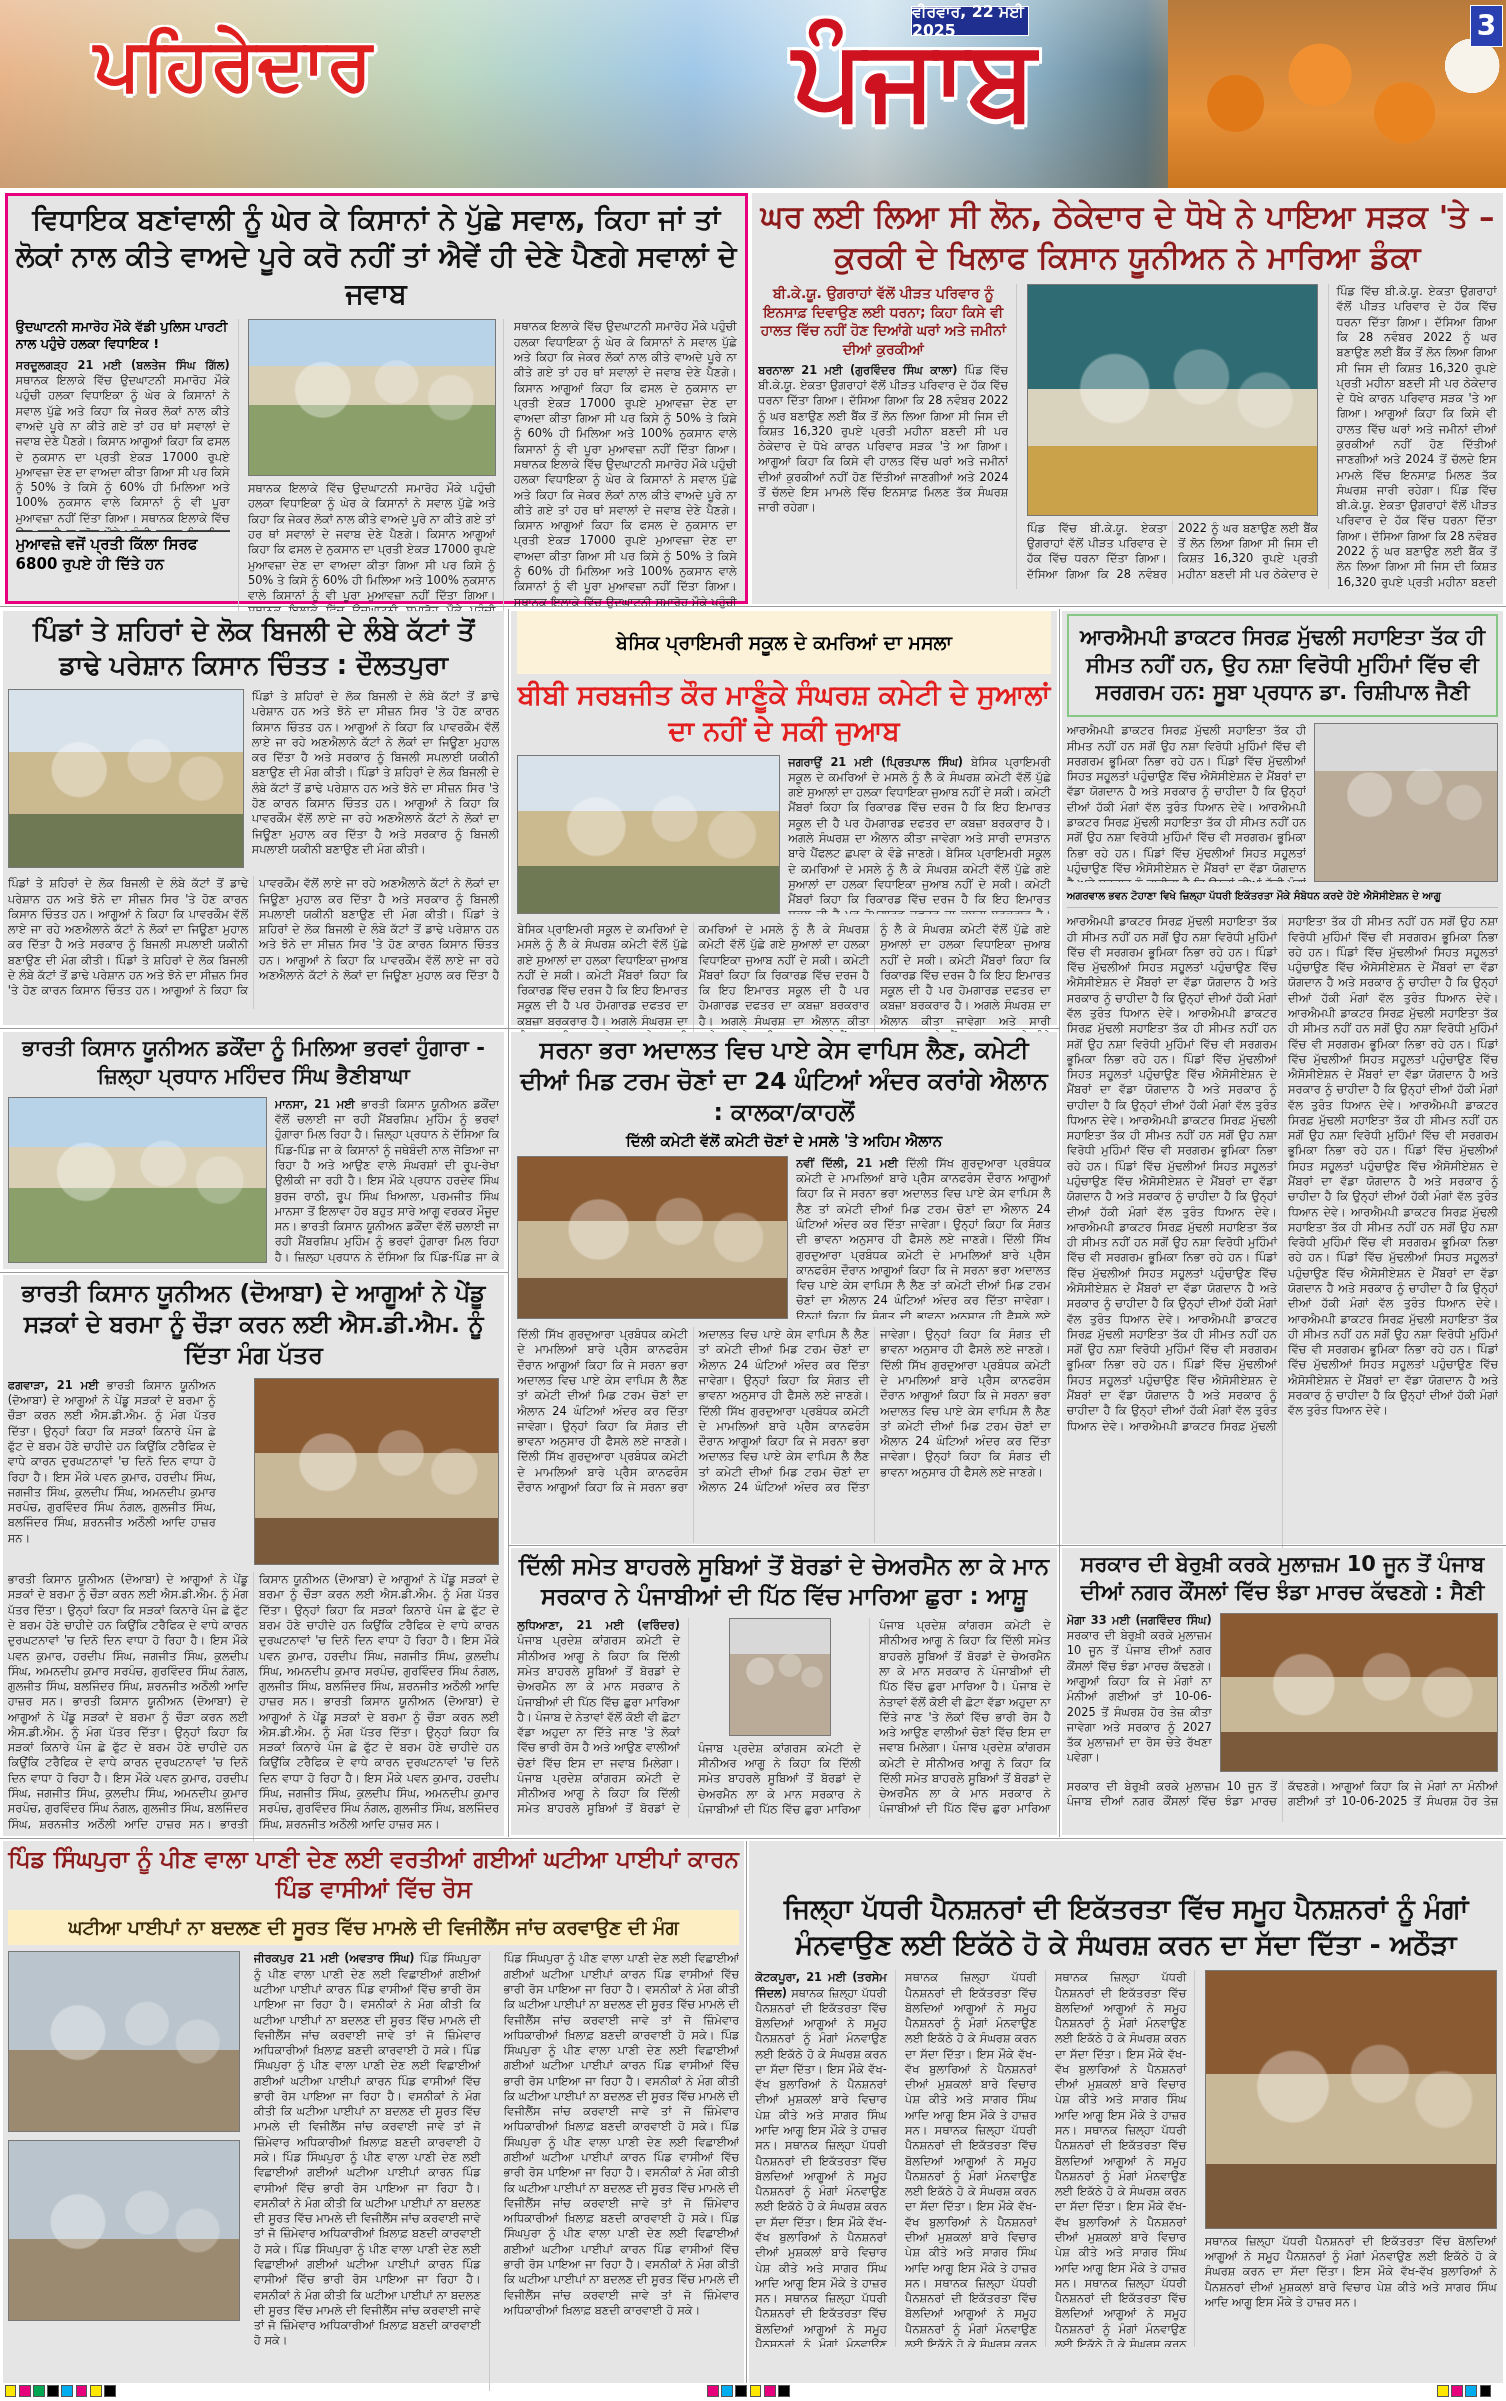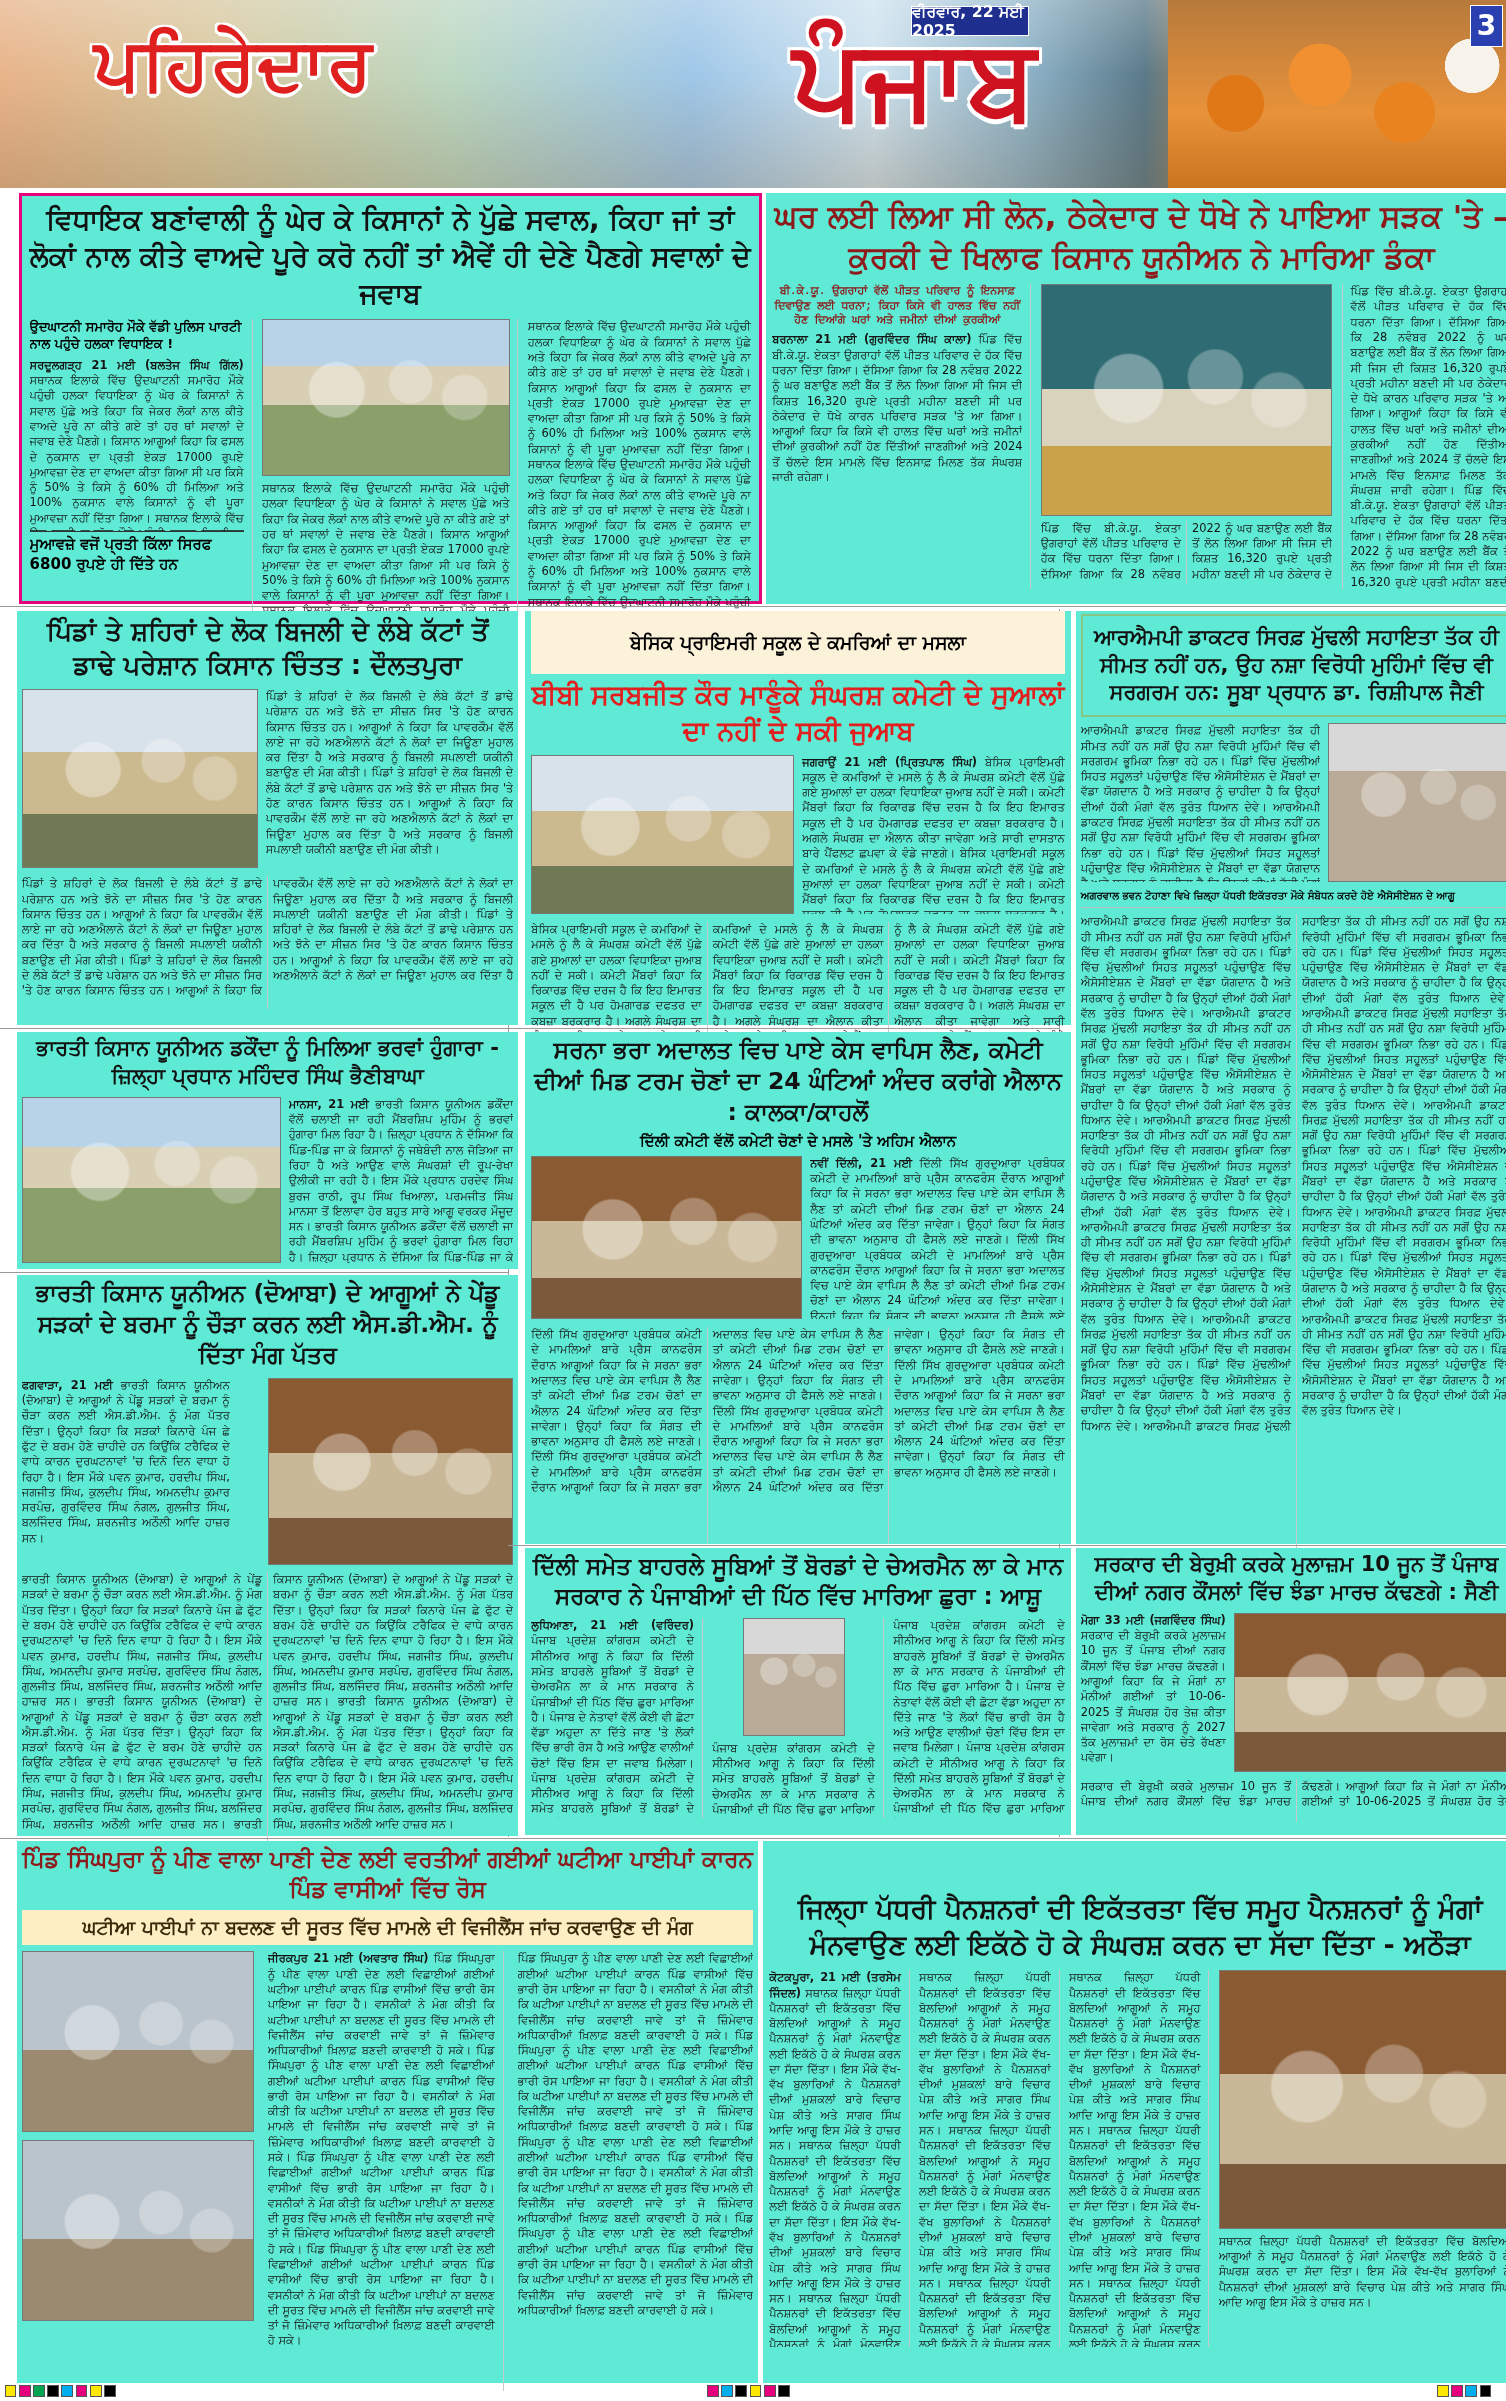--- a/index.html
+++ b/index.html
@@ -22,21 +22,21 @@
   .logo-text { position:absolute; left:94px; top:22px; font-size:72px; font-weight:bold; color:#e01f1f; letter-spacing:1.6px;
     text-shadow:-2.4px -2.4px 0 #fff,2.4px -2.4px 0 #fff,-2.4px 2.4px 0 #fff,2.4px 2.4px 0 #fff,0 3.9px 0 #fff,3.9px 0 0 #fff; }
   .section-title { position:absolute; left:793px; top:23.6px; font-size:110px; font-weight:bold; color:#cf1220; line-height:1;
     text-shadow:-3.1px -3.1px 0 #fff,3.1px -3.1px 0 #fff,-3.1px 3.1px 0 #fff,3.1px 3.1px 0 #fff,0 4.7px 0 #fff; }
   .date-box { position:absolute; left:911px; top:6.3px; width:118px; height:30px; background:#1e2f8f; color:#fff;
     font-size:15.7px; font-weight:bold; display:flex; align-items:center; justify-content:center; border:0.8px solid #fff; }
   .pageno-box { position:absolute; left:1470px; top:4.7px; width:33px; height:42px; background:#2a3fb0; color:#fff;
     font-size:28px; font-weight:bold; display:flex; align-items:center; justify-content:center; border:1.6px solid #fff; }
 
   
-  .sec { position:absolute; background:#5eead4;margin-left:14px; }
+  .sec { position:absolute; background:#e5e5e5; }
   .hl { font-weight:bold; color:#121212; text-align:center; line-height:1.32; }
   .hl-maroon { color:#8e1b1b; }
   .hl-red { color:#e31e1e; }
   .kicker { background:#fcf2d9; font-weight:bold; text-align:center; }
   .subband { background:#fdeec4; font-weight:bold; text-align:center; color:#3a2a0a; }
   .body-t { font-size:11.4px; line-height:1.34; text-align:justify; color:#141414; overflow:hidden; }
   .cols2 { columns:2; column-gap:11px; column-rule:0.8px solid #c9c9c9; }
   .cols3 { columns:3; column-gap:11px; column-rule:0.8px solid #c9c9c9; }
   .dl { font-weight:bold; }
   .photo { border:0.8px solid #777; background:#cfcabe; position:relative; overflow:hidden; flex-shrink:0; }
@@ -87,21 +87,21 @@
         <div class="body-t" style="height:132px;">ਸਥਾਨਕ ਇਲਾਕੇ ਵਿੱਚ ਉਦਘਾਟਨੀ ਸਮਾਰੋਹ ਮੌਕੇ ਪਹੁੰਚੀ ਹਲਕਾ ਵਿਧਾਇਕਾ ਨੂੰ ਘੇਰ ਕੇ ਕਿਸਾਨਾਂ ਨੇ ਸਵਾਲ ਪੁੱਛੇ ਅਤੇ ਕਿਹਾ ਕਿ ਜੇਕਰ ਲੋਕਾਂ ਨਾਲ ਕੀਤੇ ਵਾਅਦੇ ਪੂਰੇ ਨਾ ਕੀਤੇ ਗਏ ਤਾਂ ਹਰ ਥਾਂ ਸਵਾਲਾਂ ਦੇ ਜਵਾਬ ਦੇਣੇ ਪੈਣਗੇ। ਕਿਸਾਨ ਆਗੂਆਂ ਕਿਹਾ ਕਿ ਫਸਲ ਦੇ ਨੁਕਸਾਨ ਦਾ ਪ੍ਰਤੀ ਏਕੜ 17000 ਰੁਪਏ ਮੁਆਵਜ਼ਾ ਦੇਣ ਦਾ ਵਾਅਦਾ ਕੀਤਾ ਗਿਆ ਸੀ ਪਰ ਕਿਸੇ ਨੂੰ 50% ਤੇ ਕਿਸੇ ਨੂੰ 60% ਹੀ ਮਿਲਿਆ ਅਤੇ 100% ਨੁਕਸਾਨ ਵਾਲੇ ਕਿਸਾਨਾਂ ਨੂੰ ਵੀ ਪੂਰਾ ਮੁਆਵਜ਼ਾ ਨਹੀਂ ਦਿੱਤਾ ਗਿਆ। ਸਥਾਨਕ ਇਲਾਕੇ ਵਿੱਚ ਉਦਘਾਟਨੀ ਸਮਾਰੋਹ ਮੌਕੇ ਪਹੁੰਚੀ ਹਲਕਾ ਵਿਧਾਇਕਾ ਨੂੰ ਘੇਰ ਕੇ ਕਿਸਾਨਾਂ ਨੇ ਸਵਾਲ ਪੁੱਛੇ ਅਤੇ ਕਿਹਾ ਕਿ ਜੇਕਰ ਲੋਕਾਂ ਨਾਲ ਕੀਤੇ ਵਾਅਦੇ ਪੂਰੇ ਨਾ ਕੀਤੇ ਗਏ ਤਾਂ ਹਰ ਥਾਂ ਸਵਾਲਾਂ ਦੇ ਜਵਾਬ ਦੇਣੇ ਪੈਣਗੇ। ਕਿਸਾਨ ਆਗੂਆਂ ਕਿਹਾ ਕਿ ਫਸਲ ਦੇ ਨੁਕਸਾਨ ਦਾ ਪ੍ਰਤੀ ਏਕੜ 17000 ਰੁਪਏ ਮੁਆਵਜ਼ਾ ਦੇਣ ਦਾ ਵਾਅਦਾ ਕੀਤਾ ਗਿਆ ਸੀ ਪਰ ਕਿਸੇ ਨੂੰ 50% ਤੇ ਕਿਸੇ ਨੂੰ 60% ਹੀ ਮਿਲਿਆ ਅਤੇ 100% ਨੁਕਸਾਨ ਵਾਲੇ ਕਿਸਾਨਾਂ ਨੂੰ ਵੀ ਪੂਰਾ ਮੁਆਵਜ਼ਾ ਨਹੀਂ ਦਿੱਤਾ ਗਿਆ।</div>
       </div>
       <div class="body-t" style="height:100%;">ਸਥਾਨਕ ਇਲਾਕੇ ਵਿੱਚ ਉਦਘਾਟਨੀ ਸਮਾਰੋਹ ਮੌਕੇ ਪਹੁੰਚੀ ਹਲਕਾ ਵਿਧਾਇਕਾ ਨੂੰ ਘੇਰ ਕੇ ਕਿਸਾਨਾਂ ਨੇ ਸਵਾਲ ਪੁੱਛੇ ਅਤੇ ਕਿਹਾ ਕਿ ਜੇਕਰ ਲੋਕਾਂ ਨਾਲ ਕੀਤੇ ਵਾਅਦੇ ਪੂਰੇ ਨਾ ਕੀਤੇ ਗਏ ਤਾਂ ਹਰ ਥਾਂ ਸਵਾਲਾਂ ਦੇ ਜਵਾਬ ਦੇਣੇ ਪੈਣਗੇ। ਕਿਸਾਨ ਆਗੂਆਂ ਕਿਹਾ ਕਿ ਫਸਲ ਦੇ ਨੁਕਸਾਨ ਦਾ ਪ੍ਰਤੀ ਏਕੜ 17000 ਰੁਪਏ ਮੁਆਵਜ਼ਾ ਦੇਣ ਦਾ ਵਾਅਦਾ ਕੀਤਾ ਗਿਆ ਸੀ ਪਰ ਕਿਸੇ ਨੂੰ 50% ਤੇ ਕਿਸੇ ਨੂੰ 60% ਹੀ ਮਿਲਿਆ ਅਤੇ 100% ਨੁਕਸਾਨ ਵਾਲੇ ਕਿਸਾਨਾਂ ਨੂੰ ਵੀ ਪੂਰਾ ਮੁਆਵਜ਼ਾ ਨਹੀਂ ਦਿੱਤਾ ਗਿਆ। ਸਥਾਨਕ ਇਲਾਕੇ ਵਿੱਚ ਉਦਘਾਟਨੀ ਸਮਾਰੋਹ ਮੌਕੇ ਪਹੁੰਚੀ ਹਲਕਾ ਵਿਧਾਇਕਾ ਨੂੰ ਘੇਰ ਕੇ ਕਿਸਾਨਾਂ ਨੇ ਸਵਾਲ ਪੁੱਛੇ ਅਤੇ ਕਿਹਾ ਕਿ ਜੇਕਰ ਲੋਕਾਂ ਨਾਲ ਕੀਤੇ ਵਾਅਦੇ ਪੂਰੇ ਨਾ ਕੀਤੇ ਗਏ ਤਾਂ ਹਰ ਥਾਂ ਸਵਾਲਾਂ ਦੇ ਜਵਾਬ ਦੇਣੇ ਪੈਣਗੇ। ਕਿਸਾਨ ਆਗੂਆਂ ਕਿਹਾ ਕਿ ਫਸਲ ਦੇ ਨੁਕਸਾਨ ਦਾ ਪ੍ਰਤੀ ਏਕੜ 17000 ਰੁਪਏ ਮੁਆਵਜ਼ਾ ਦੇਣ ਦਾ ਵਾਅਦਾ ਕੀਤਾ ਗਿਆ ਸੀ ਪਰ ਕਿਸੇ ਨੂੰ 50% ਤੇ ਕਿਸੇ ਨੂੰ 60% ਹੀ ਮਿਲਿਆ ਅਤੇ 100% ਨੁਕਸਾਨ ਵਾਲੇ ਕਿਸਾਨਾਂ ਨੂੰ ਵੀ ਪੂਰਾ ਮੁਆਵਜ਼ਾ ਨਹੀਂ ਦਿੱਤਾ ਗਿਆ। ਸਥਾਨਕ ਇਲਾਕੇ ਵਿੱਚ ਉਦਘਾਟਨੀ ਸਮਾਰੋਹ ਮੌਕੇ ਪਹੁੰਚੀ ਹਲਕਾ ਵਿਧਾਇਕਾ ਨੂੰ ਘੇਰ ਕੇ ਕਿਸਾਨਾਂ ਨੇ ਸਵਾਲ ਪੁੱਛੇ ਅਤੇ ਕਿਹਾ ਕਿ ਜੇਕਰ ਲੋਕਾਂ ਨਾਲ ਕੀਤੇ ਵਾਅਦੇ ਪੂਰੇ ਨਾ ਕੀਤੇ ਗਏ ਤਾਂ ਹਰ ਥਾਂ ਸਵਾਲਾਂ ਦੇ ਜਵਾਬ ਦੇਣੇ ਪੈਣਗੇ। ਕਿਸਾਨ ਆਗੂਆਂ ਕਿਹਾ ਕਿ ਫਸਲ ਦੇ ਨੁਕਸਾਨ ਦਾ ਪ੍ਰਤੀ ਏਕੜ 17000 ਰੁਪਏ ਮੁਆਵਜ਼ਾ ਦੇਣ ਦਾ ਵਾਅਦਾ ਕੀਤਾ ਗਿਆ ਸੀ ਪਰ ਕਿਸੇ ਨੂੰ 50% ਤੇ ਕਿਸੇ ਨੂੰ 60% ਹੀ ਮਿਲਿਆ ਅਤੇ 100% ਨੁਕਸਾਨ ਵਾਲੇ ਕਿਸਾਨਾਂ ਨੂੰ ਵੀ ਪੂਰਾ ਮੁਆਵਜ਼ਾ ਨਹੀਂ ਦਿੱਤਾ ਗਿਆ।</div>
     </div>
   </div>
 
   <div class="sec" style="left:752px;top:193px;width:751px;height:411px;padding:3.1px 6.3px;">
     <div class="hl hl-maroon" style="font-size:31px;">ਘਰ ਲਈ ਲਿਆ ਸੀ ਲੋਨ, ਠੇਕੇਦਾਰ ਦੇ ਧੋਖੇ ਨੇ ਪਾਇਆ ਸੜਕ 'ਤੇ – ਕੁਰਕੀ ਦੇ ਖਿਲਾਫ ਕਿਸਾਨ ਯੂਨੀਅਨ ਨੇ ਮਾਰਿਆ ਡੰਕਾ</div>
     <div style="display:grid;grid-template-columns:259px 1fr 169px;gap:9.4px;height:305px;margin-top:6.3px;">
       <div style="overflow:hidden;border-right:0.8px solid #c9c9c9;padding-right:7.9px;">
-        <div class="hl hl-maroon" style="font-size:11px;margin-bottom:4.7px;font-family:Liberation Mono, monospace;">ਬੀ.ਕੇ.ਯੂ. ਉਗਰਾਹਾਂ ਵੱਲੋਂ ਪੀੜਤ ਪਰਿਵਾਰ ਨੂੰ ਇਨਸਾਫ਼ ਦਿਵਾਉਣ ਲਈ ਧਰਨਾ; ਕਿਹਾ ਕਿਸੇ ਵੀ ਹਾਲਤ ਵਿੱਚ ਨਹੀਂ ਹੋਣ ਦਿਆਂਗੇ ਘਰਾਂ ਅਤੇ ਜਮੀਨਾਂ ਦੀਆਂ ਕੁਰਕੀਆਂ</div>
+        <div class="hl hl-maroon" style="font-size:14px;margin-bottom:4.7px;">ਬੀ.ਕੇ.ਯੂ. ਉਗਰਾਹਾਂ ਵੱਲੋਂ ਪੀੜਤ ਪਰਿਵਾਰ ਨੂੰ ਇਨਸਾਫ਼ ਦਿਵਾਉਣ ਲਈ ਧਰਨਾ; ਕਿਹਾ ਕਿਸੇ ਵੀ ਹਾਲਤ ਵਿੱਚ ਨਹੀਂ ਹੋਣ ਦਿਆਂਗੇ ਘਰਾਂ ਅਤੇ ਜਮੀਨਾਂ ਦੀਆਂ ਕੁਰਕੀਆਂ</div>
         <div class="body-t" style="height:149px;"><span class="dl">ਬਰਨਾਲਾ 21 ਮਈ (ਗੁਰਵਿੰਦਰ ਸਿੰਘ ਕਾਲਾ)</span> <span>ਪਿੰਡ ਵਿੱਚ ਬੀ.ਕੇ.ਯੂ. ਏਕਤਾ ਉਗਰਾਹਾਂ ਵੱਲੋਂ ਪੀੜਤ ਪਰਿਵਾਰ ਦੇ ਹੱਕ ਵਿੱਚ ਧਰਨਾ ਦਿੱਤਾ ਗਿਆ। ਦੱਸਿਆ ਗਿਆ ਕਿ 28 ਨਵੰਬਰ 2022 ਨੂੰ ਘਰ ਬਣਾਉਣ ਲਈ ਬੈਂਕ ਤੋਂ ਲੋਨ ਲਿਆ ਗਿਆ ਸੀ ਜਿਸ ਦੀ ਕਿਸ਼ਤ 16,320 ਰੁਪਏ ਪ੍ਰਤੀ ਮਹੀਨਾ ਬਣਦੀ ਸੀ ਪਰ ਠੇਕੇਦਾਰ ਦੇ ਧੋਖੇ ਕਾਰਨ ਪਰਿਵਾਰ ਸੜਕ 'ਤੇ ਆ ਗਿਆ। ਆਗੂਆਂ ਕਿਹਾ ਕਿ ਕਿਸੇ ਵੀ ਹਾਲਤ ਵਿੱਚ ਘਰਾਂ ਅਤੇ ਜਮੀਨਾਂ ਦੀਆਂ ਕੁਰਕੀਆਂ ਨਹੀਂ ਹੋਣ ਦਿੱਤੀਆਂ ਜਾਣਗੀਆਂ ਅਤੇ 2024 ਤੋਂ ਚੱਲਦੇ ਇਸ ਮਾਮਲੇ ਵਿੱਚ ਇਨਸਾਫ਼ ਮਿਲਣ ਤੱਕ ਸੰਘਰਸ਼ ਜਾਰੀ ਰਹੇਗਾ।</span></div>
       </div>
       <div style="overflow:hidden;">
         <div class="photo ph-stage" style="width:100%;height:232px;margin-bottom:4.7px;"></div>
         <div class="body-t cols2" style="height:63px;">ਪਿੰਡ ਵਿੱਚ ਬੀ.ਕੇ.ਯੂ. ਏਕਤਾ ਉਗਰਾਹਾਂ ਵੱਲੋਂ ਪੀੜਤ ਪਰਿਵਾਰ ਦੇ ਹੱਕ ਵਿੱਚ ਧਰਨਾ ਦਿੱਤਾ ਗਿਆ। ਦੱਸਿਆ ਗਿਆ ਕਿ 28 ਨਵੰਬਰ 2022 ਨੂੰ ਘਰ ਬਣਾਉਣ ਲਈ ਬੈਂਕ ਤੋਂ ਲੋਨ ਲਿਆ ਗਿਆ ਸੀ ਜਿਸ ਦੀ ਕਿਸ਼ਤ 16,320 ਰੁਪਏ ਪ੍ਰਤੀ ਮਹੀਨਾ ਬਣਦੀ ਸੀ ਪਰ ਠੇਕੇਦਾਰ ਦੇ ਧੋਖੇ ਕਾਰਨ ਪਰਿਵਾਰ ਸੜਕ 'ਤੇ ਆ ਗਿਆ। ਆਗੂਆਂ ਕਿਹਾ ਕਿ ਕਿਸੇ ਵੀ ਹਾਲਤ ਵਿੱਚ ਘਰਾਂ ਅਤੇ ਜਮੀਨਾਂ ਦੀਆਂ ਕੁਰਕੀਆਂ ਨਹੀਂ ਹੋਣ ਦਿੱਤੀਆਂ ਜਾਣਗੀਆਂ ਅਤੇ 2024 ਤੋਂ ਚੱਲਦੇ ਇਸ ਮਾਮਲੇ ਵਿੱਚ ਇਨਸਾਫ਼ ਮਿਲਣ ਤੱਕ ਸੰਘਰਸ਼ ਜਾਰੀ ਰਹੇਗਾ।</div>
       </div>
       <div class="body-t" style="height:100%;border-left:0.8px solid #c9c9c9;padding-left:7.9px;">ਪਿੰਡ ਵਿੱਚ ਬੀ.ਕੇ.ਯੂ. ਏਕਤਾ ਉਗਰਾਹਾਂ ਵੱਲੋਂ ਪੀੜਤ ਪਰਿਵਾਰ ਦੇ ਹੱਕ ਵਿੱਚ ਧਰਨਾ ਦਿੱਤਾ ਗਿਆ। ਦੱਸਿਆ ਗਿਆ ਕਿ 28 ਨਵੰਬਰ 2022 ਨੂੰ ਘਰ ਬਣਾਉਣ ਲਈ ਬੈਂਕ ਤੋਂ ਲੋਨ ਲਿਆ ਗਿਆ ਸੀ ਜਿਸ ਦੀ ਕਿਸ਼ਤ 16,320 ਰੁਪਏ ਪ੍ਰਤੀ ਮਹੀਨਾ ਬਣਦੀ ਸੀ ਪਰ ਠੇਕੇਦਾਰ ਦੇ ਧੋਖੇ ਕਾਰਨ ਪਰਿਵਾਰ ਸੜਕ 'ਤੇ ਆ ਗਿਆ। ਆਗੂਆਂ ਕਿਹਾ ਕਿ ਕਿਸੇ ਵੀ ਹਾਲਤ ਵਿੱਚ ਘਰਾਂ ਅਤੇ ਜਮੀਨਾਂ ਦੀਆਂ ਕੁਰਕੀਆਂ ਨਹੀਂ ਹੋਣ ਦਿੱਤੀਆਂ ਜਾਣਗੀਆਂ ਅਤੇ 2024 ਤੋਂ ਚੱਲਦੇ ਇਸ ਮਾਮਲੇ ਵਿੱਚ ਇਨਸਾਫ਼ ਮਿਲਣ ਤੱਕ ਸੰਘਰਸ਼ ਜਾਰੀ ਰਹੇਗਾ। ਪਿੰਡ ਵਿੱਚ ਬੀ.ਕੇ.ਯੂ. ਏਕਤਾ ਉਗਰਾਹਾਂ ਵੱਲੋਂ ਪੀੜਤ ਪਰਿਵਾਰ ਦੇ ਹੱਕ ਵਿੱਚ ਧਰਨਾ ਦਿੱਤਾ ਗਿਆ। ਦੱਸਿਆ ਗਿਆ ਕਿ 28 ਨਵੰਬਰ 2022 ਨੂੰ ਘਰ ਬਣਾਉਣ ਲਈ ਬੈਂਕ ਤੋਂ ਲੋਨ ਲਿਆ ਗਿਆ ਸੀ ਜਿਸ ਦੀ ਕਿਸ਼ਤ 16,320 ਰੁਪਏ ਪ੍ਰਤੀ ਮਹੀਨਾ ਬਣਦੀ ਸੀ ਪਰ ਠੇਕੇਦਾਰ ਦੇ ਧੋਖੇ ਕਾਰਨ ਪਰਿਵਾਰ ਸੜਕ 'ਤੇ ਆ ਗਿਆ। ਆਗੂਆਂ ਕਿਹਾ ਕਿ ਕਿਸੇ ਵੀ ਹਾਲਤ ਵਿੱਚ ਘਰਾਂ ਅਤੇ ਜਮੀਨਾਂ ਦੀਆਂ ਕੁਰਕੀਆਂ ਨਹੀਂ ਹੋਣ ਦਿੱਤੀਆਂ ਜਾਣਗੀਆਂ ਅਤੇ 2024 ਤੋਂ ਚੱਲਦੇ ਇਸ ਮਾਮਲੇ ਵਿੱਚ ਇਨਸਾਫ਼ ਮਿਲਣ ਤੱਕ ਸੰਘਰਸ਼ ਜਾਰੀ ਰਹੇਗਾ।</div>
     </div>
   </div>
 

